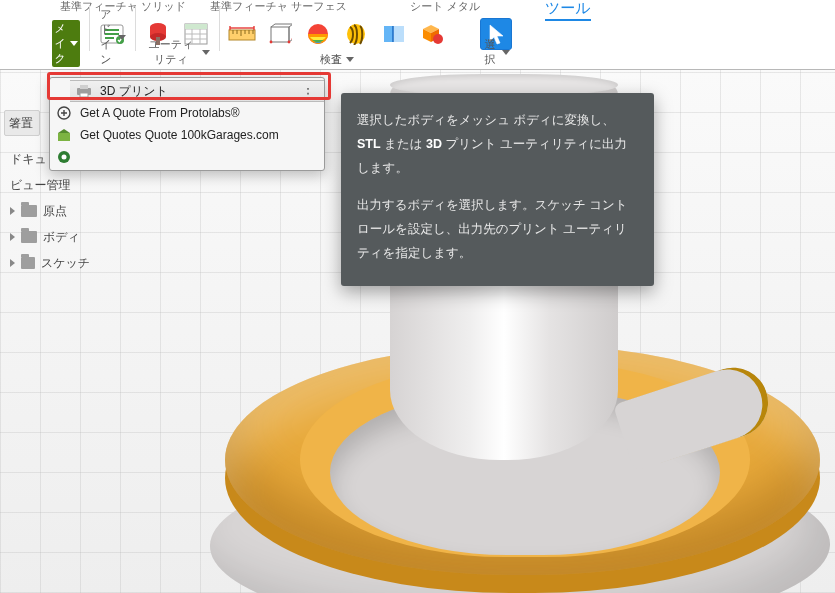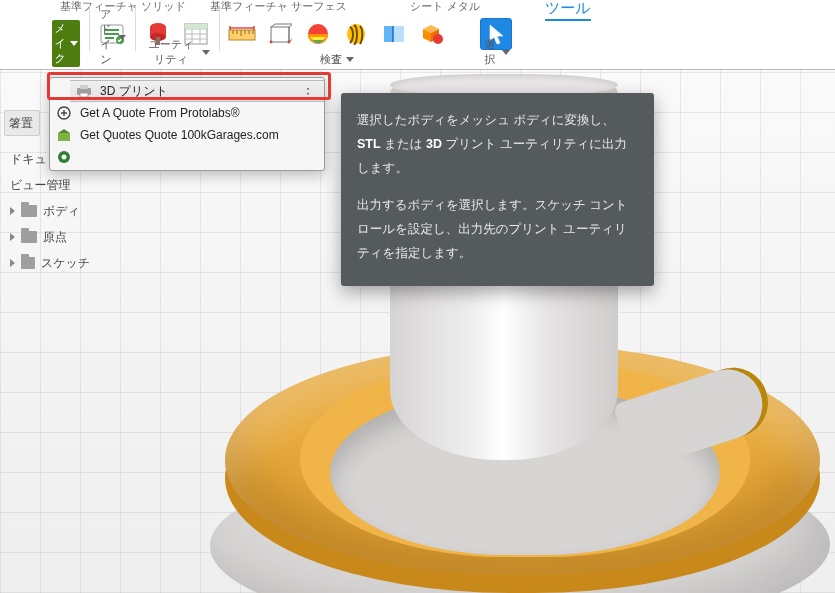--- a/index.html
+++ b/index.html
@@ -415,26 +415,26 @@
   </div>
   <div class="browser-row">
     <span>ドキュ</span>
   </div>
   <div class="browser-row">
     <span>ビュー管理</span>
   </div>
   <div class="browser-row">
     <span class="tri"></span>
     <span class="folder-icon"></span>
-    <span>ボディ</span>
+    <span>原点</span>
   </div>
   <div class="browser-row">
     <span class="tri"></span>
     <span class="folder-icon"></span>
-    <span>原点</span>
+    <span>ボディ</span>
   </div>
   <div class="browser-row">
     <span class="tri"></span>
     <span class="folder-icon"></span>
     <span>スケッチ</span>
   </div>
 </div>
 
 <div class="make-menu">
   <div class="menu-item highlight">

